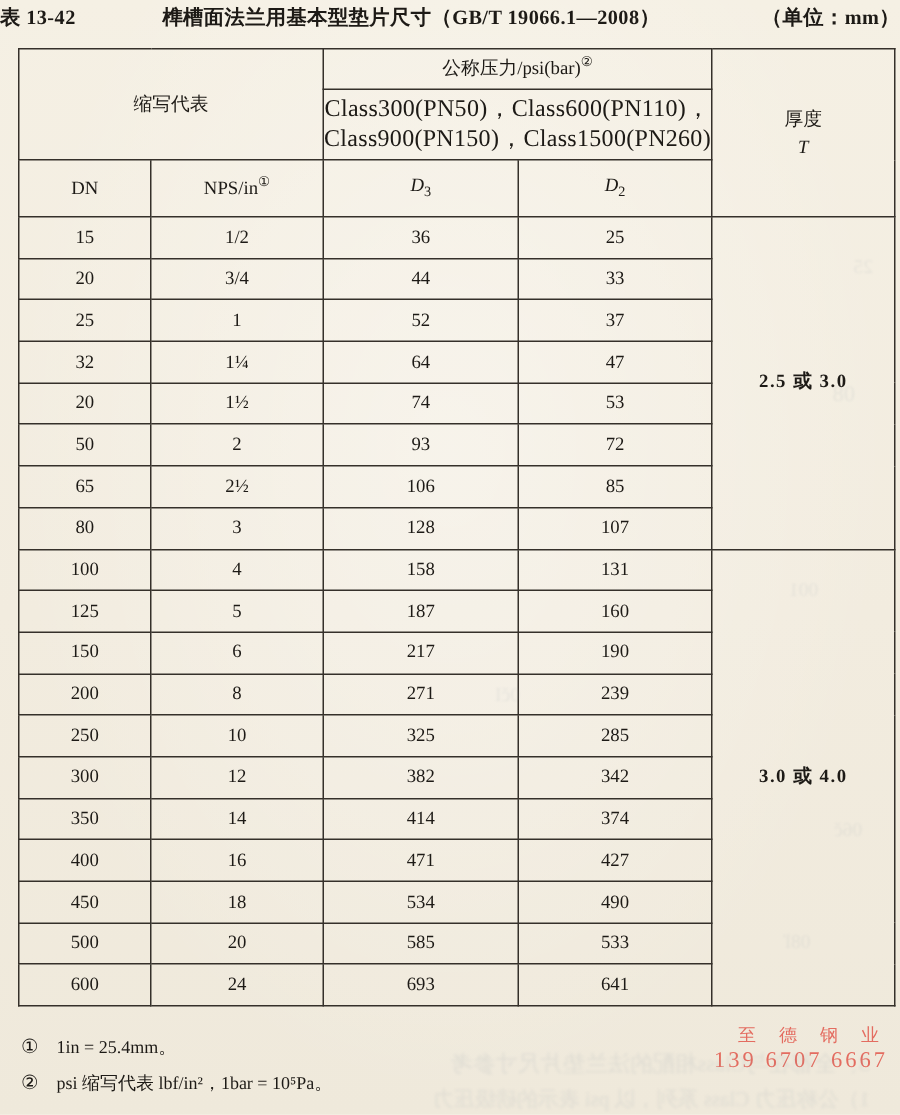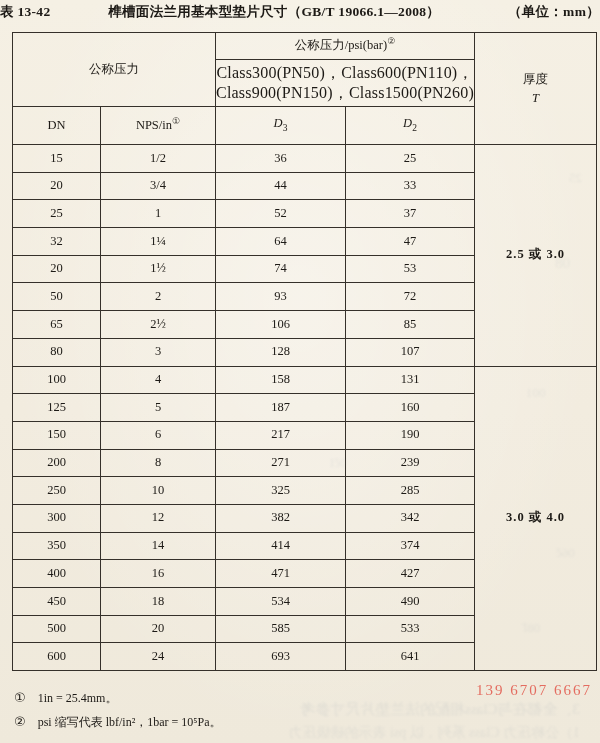--- a/index.html
+++ b/index.html
@@ -90,21 +90,21 @@
   <table class="spec">
     <colgroup>
       <col style="width:88px">
         <col style="width:115px">
         <col style="width:130px">
         <col style="width:129px">
         <col style="width:122px">
     </colgroup>
     <thead>
       <tr class="h1">
-        <td class="group-head" colspan="2" rowspan="2">公称压力</td>
+        <td class="group-head" colspan="2" rowspan="2">缩写代表</td>
         <td class="group-head" colspan="2"><span>公称压力/psi(bar)</span><sup class="circ">②</sup></td>
         <td class="thk-head" rowspan="3">
           <div>厚度</div>
           <div class="italic">T</div>
         </td>
       </tr>
       <tr class="h2">
         <td class="classes" colspan="2">
           <div>Class300(PN50)，Class600(PN110)，</div>
           <div>Class900(PN150)，Class1500(PN260)</div>
@@ -242,20 +242,21 @@
       <span class="fnm">①</span>
       <span>1in = 25.4mm。</span>
     </div>
     <div class="fn">
       <span class="fnm">②</span>
       <span>psi 缩写代表 lbf/in²，1bar = 10⁵Pa。</span>
     </div>
   </div>
 
   <div class="watermark">
+    <div class="wm1">至 德 钢 业</div>
     <div class="wm2">139 6707 6667</div>
   </div>
 
   <span class="bleed b1">25</span>
   <span class="bleed b2">08</span>
   <span class="bleed b3">001</span>
   <span class="bleed b4">0čI</span>
   <span class="bleed b5">06č</span>
   <span class="bleed b6">08ľ</span>
   <span class="bleed b7">3、全都在与Class相配的法兰垫片尺寸参考</span>

